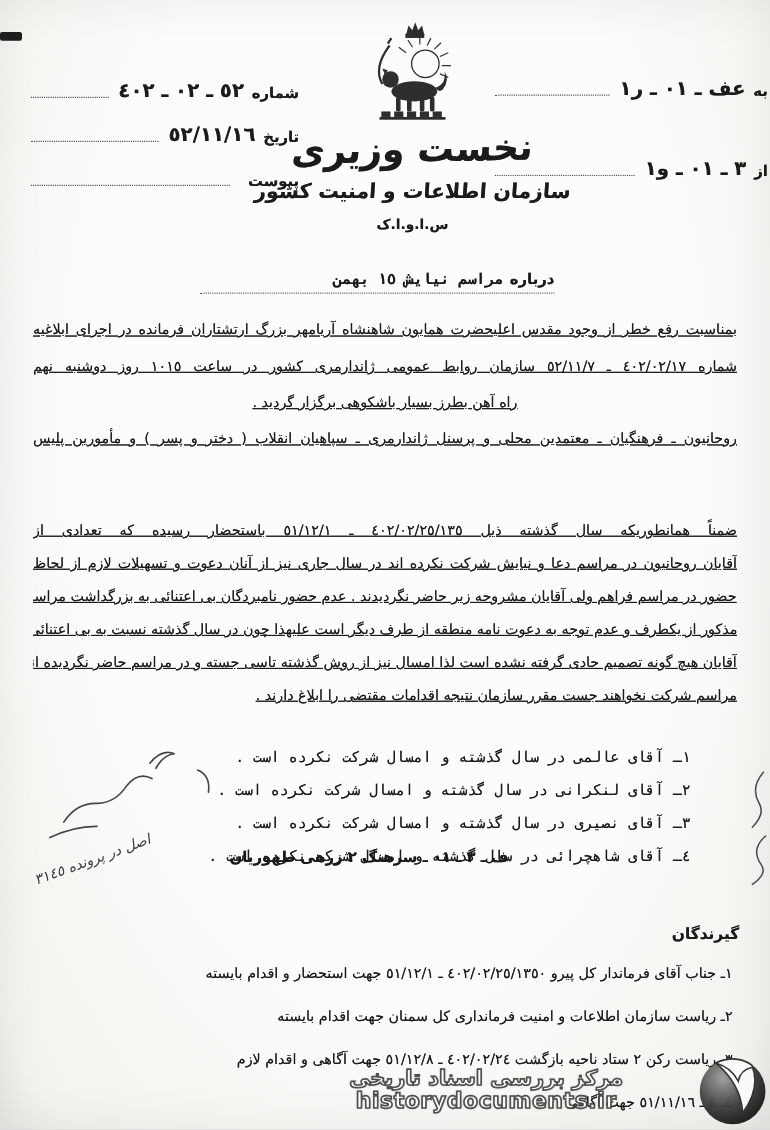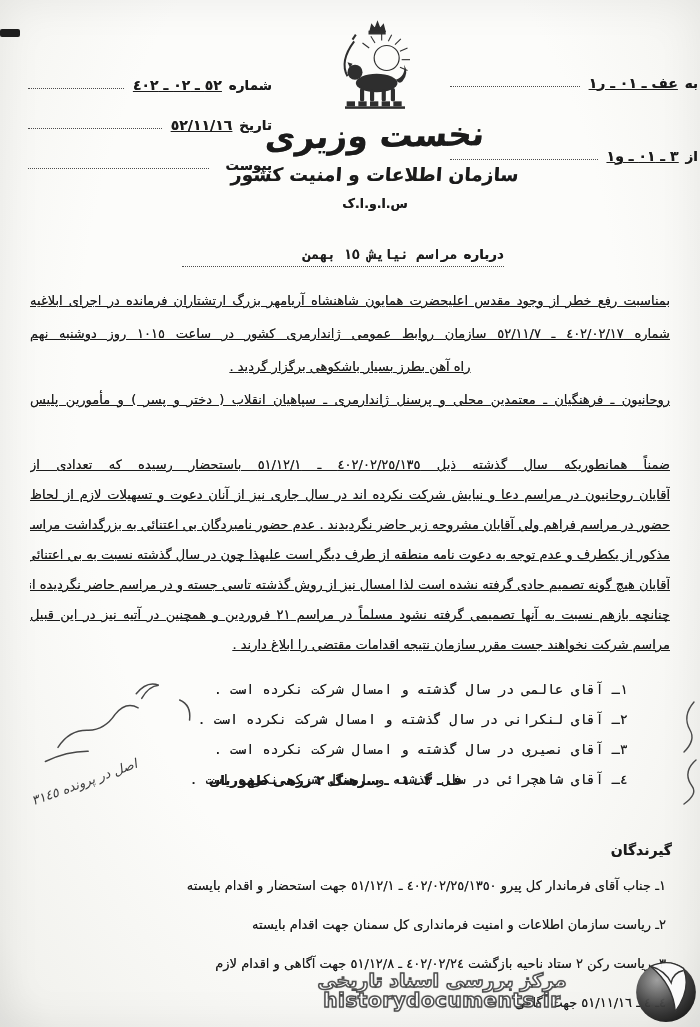--- a/index.html
+++ b/index.html
@@ -15,33 +15,33 @@
   .emblem{position:absolute;left:322px;top:18px;width:106px;height:100px;}
   .lh{position:absolute;left:225px;top:116px;width:300px;text-align:center;}
   .lh-title{font-size:33px;font-weight:bold;transform:skewX(-5deg) rotate(-1deg);letter-spacing:1px;}
   .lh-sub{font-size:18.5px;font-weight:bold;margin-top:9px;transform:skewX(-4deg);}
   .lh-acr{font-size:12.5px;font-weight:bold;margin-top:11px;letter-spacing:2px;}
   
   .meta-left{position:absolute;left:26px;top:66px;width:246px;}
   .meta-right{position:absolute;left:448px;top:64px;width:250px;}
   .meta-row{display:flex;direction:rtl;align-items:flex-end;height:27px;margin-bottom:13px;}
   .meta-row .lbl{font-size:13.5px;font-weight:bold;white-space:nowrap;text-align:center;}
-  .meta-row .val{font-size:14px;font-weight:bold;letter-spacing:2px;margin:0 7px;white-space:nowrap;text-decoration:underline;}
+  .meta-row .val{font-size:18px;font-weight:bold;letter-spacing:2px;margin:0 7px;white-space:nowrap;}
   .meta-row .dots{flex:1;border-bottom:1.6px dotted #4d4d4d;margin:0 2px 4px 2px;min-width:10px;}
   .meta-right .meta-row{margin-bottom:46px;}
   .edge-mark{position:absolute;left:0;top:29px;width:20px;height:8px;background:#1d1d1d;border-radius:2px;}
   
   .subject{position:absolute;right:196px;top:246px;width:322px;display:flex;direction:rtl;
            border-bottom:1.6px dotted #4d4d4d;padding-bottom:3px;}
   .subject .lbl{font-size:13.5px;font-weight:bold;white-space:nowrap;margin-left:6px;text-align:right;}
   .subject .txt{font-size:13.5px;font-weight:bold;white-space:nowrap;font-family:Liberation Mono, monospace;}
   
   .bodyblock{position:absolute;right:30px;left:30px;font-size:13px;text-decoration:underline;}
   .p1{top:284px;}
-  .p2{top:450px;}
+  .p2{top:468px;}
   .bodyline{line-height:33px;text-align:justify;text-align-last:justify;white-space:nowrap;overflow:hidden;}
   .p2 .bodyline{line-height:30px;}
   .bodyline.center-last{text-align-last:center;white-space:normal;}
   .bodyline.right-last{text-align-last:right;white-space:normal;}
   
   .absentees{position:absolute;right:72px;left:30px;top:676px;font-size:13.5px;}
   .absentees .item{line-height:30px;text-align:right;white-space:nowrap;font-family:Liberation Mono, monospace;}
   
   .hw-note{position:absolute;left:22px;top:688px;width:200px;height:130px;transform:rotate(-16deg);}
   .hw-text{font-size:13px;font-style:italic;color:#3a3a3a;letter-spacing:1px;transform:rotate(-4deg);margin-top:-6px;text-align:left;}
@@ -159,21 +159,20 @@
     <div class="bodyline center-last ink">راه آهن بطرز بسیار باشکوهی برگزار گردید .</div>
     <div class="bodyline ink">روحانیون ـ فرهنگیان ـ معتمدین محلی و پرسنل ژاندارمری ـ سپاهیان انقلاب ( دختر و پسر ) و مأمورین پلیس</div>
   </div>
 
   <div class="bodyblock p2">
     <div class="bodyline ink">ضمناً همانطوریکه سال گذشته ذیل ٤٠٢/٠٢/٢٥/١٣٥ ـ ٥١/١٢/١ باستحضار رسیده که تعدادی از</div>
     <div class="bodyline ink">آقایان روحانیون در مراسم دعا و نیایش شرکت نکرده اند در سال جاری نیز از آنان دعوت و تسهیلات لازم از لحاظ</div>
     <div class="bodyline ink">حضور در مراسم فراهم ولی آقایان مشروحه زیر حاضر نگردیدند . عدم حضور نامبردگان بی اعتنائی به بزرگداشت مراسم</div>
     <div class="bodyline ink">مذکور از یکطرف و عدم توجه به دعوت نامه منطقه از طرف دیگر است علیهذا چون در سال گذشته نسبت به بی اعتنائی</div>
     <div class="bodyline ink">آقایان هیچ گونه تصمیم حادی گرفته نشده است لذا امسال نیز از روش گذشته تاسی جسته و در مراسم حاضر نگردیده اند</div>
-    <div class="bodyline ink">چنانچه بازهم نسبت به آنها تصمیمی گرفته نشود مسلماً در مراسم ٢١ فروردین و همچنین در آتیه نیز در این قبیل</div>
     <div class="bodyline right-last ink">مراسم شرکت نخواهند جست مقرر سازمان نتیجه اقدامات مقتضی را ابلاغ دارند .</div>
   </div>
 
   <div class="absentees">
     <div class="item ink">١ـ آقای عالمی در سال گذشته و امسال شرکت نکرده است .</div>
     <div class="item ink">٢ـ آقای لنکرانی در سال گذشته و امسال شرکت نکرده است .</div>
     <div class="item ink">٣ـ آقای نصیری در سال گذشته و امسال شرکت نکرده است .</div>
     <div class="item ink">٤ـ آقای شاهچرائی در سال گذشته و امسال شرکت نکرده است .</div>
   </div>
 

